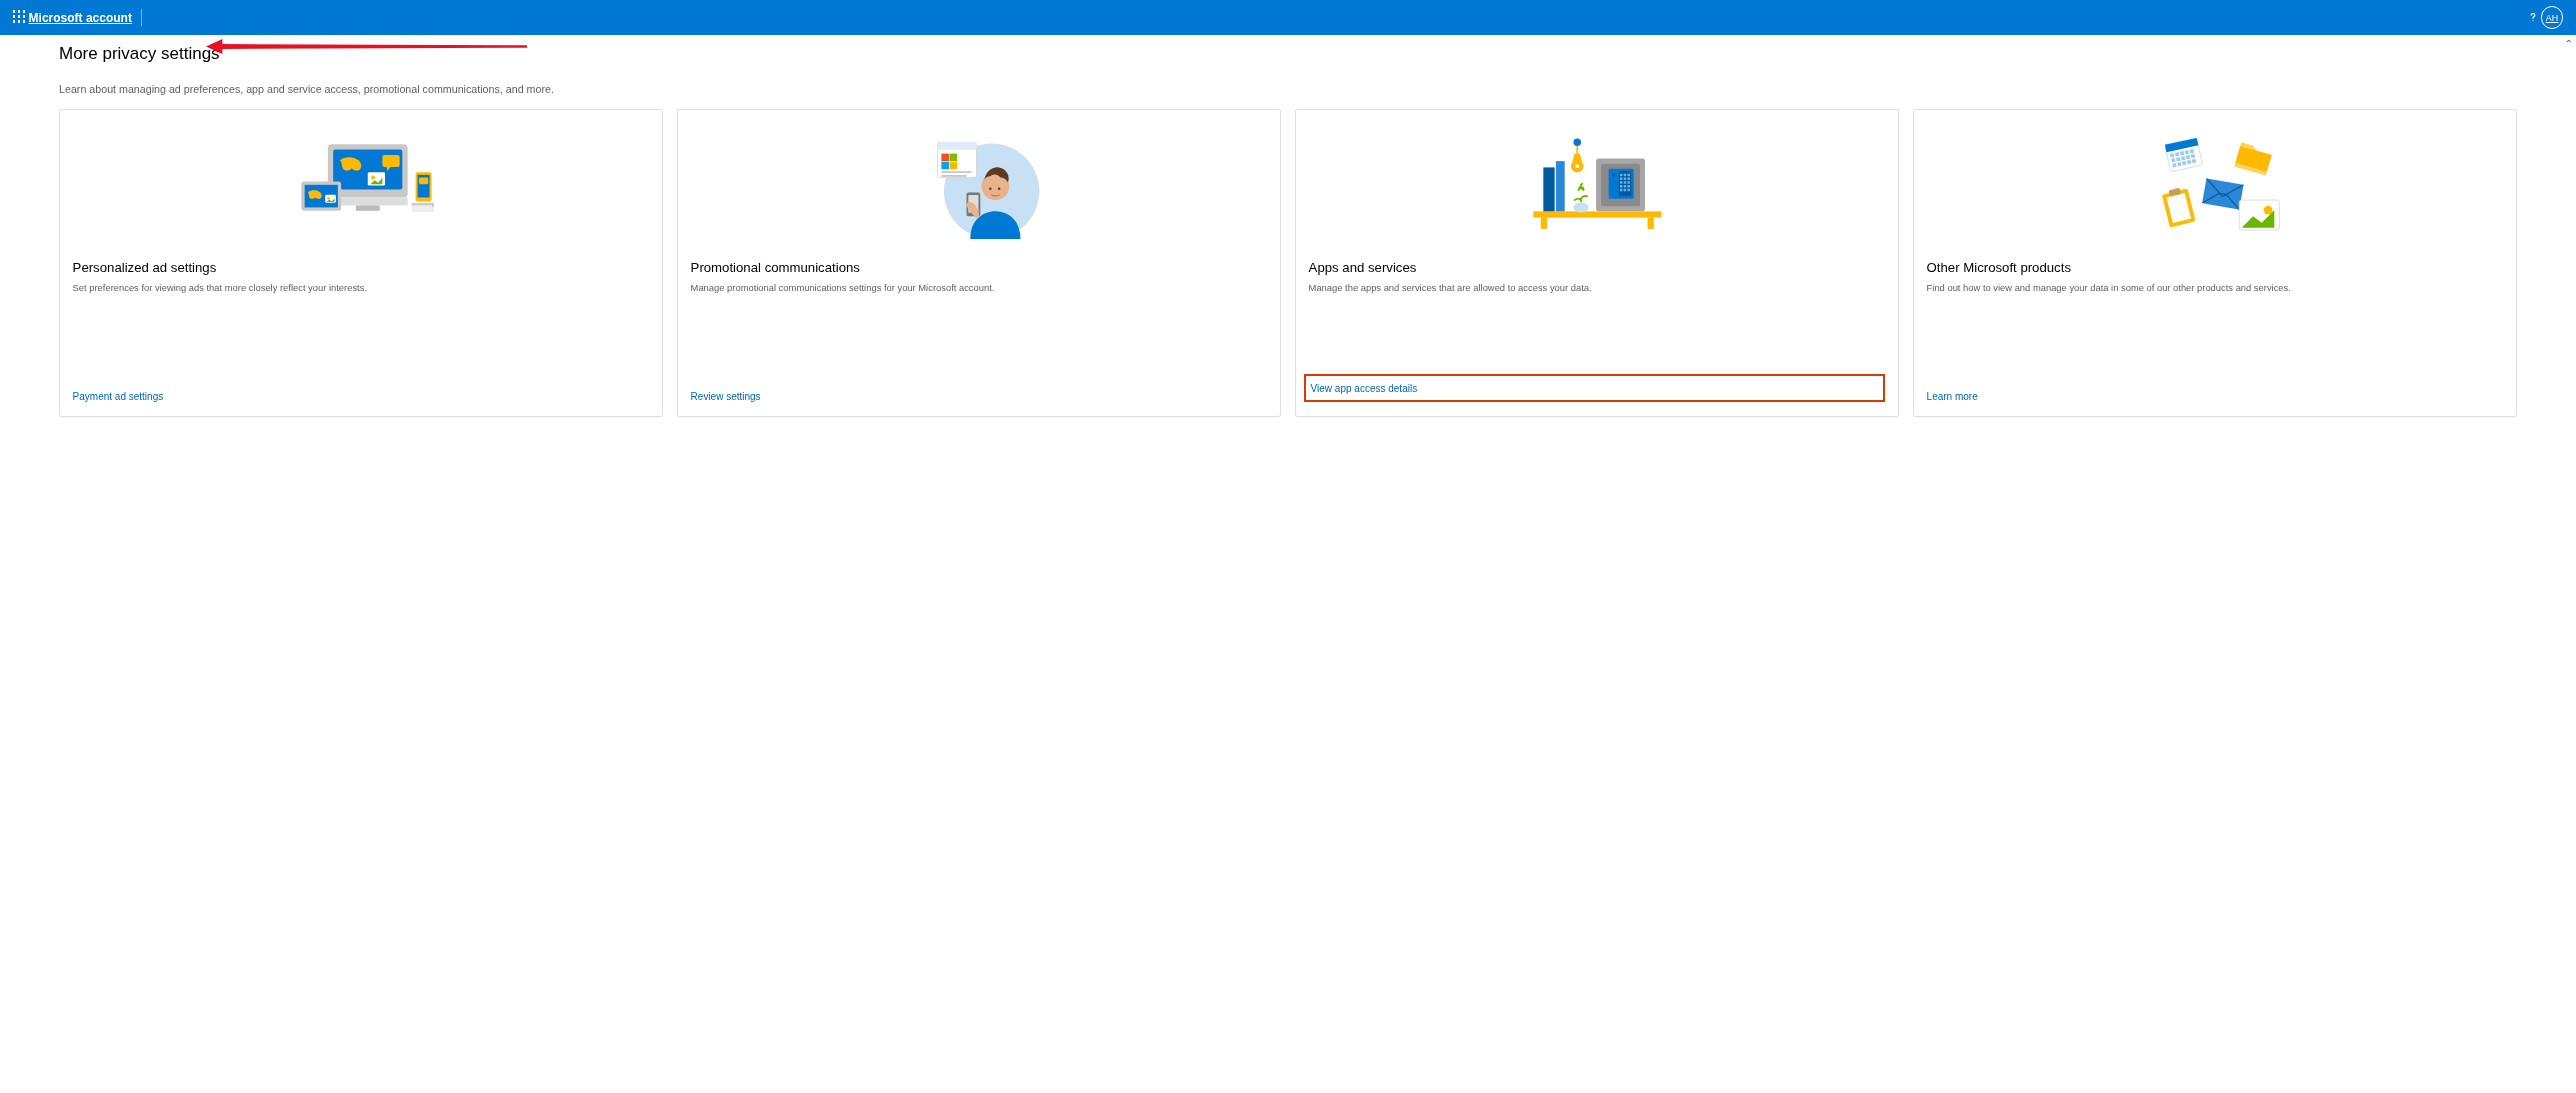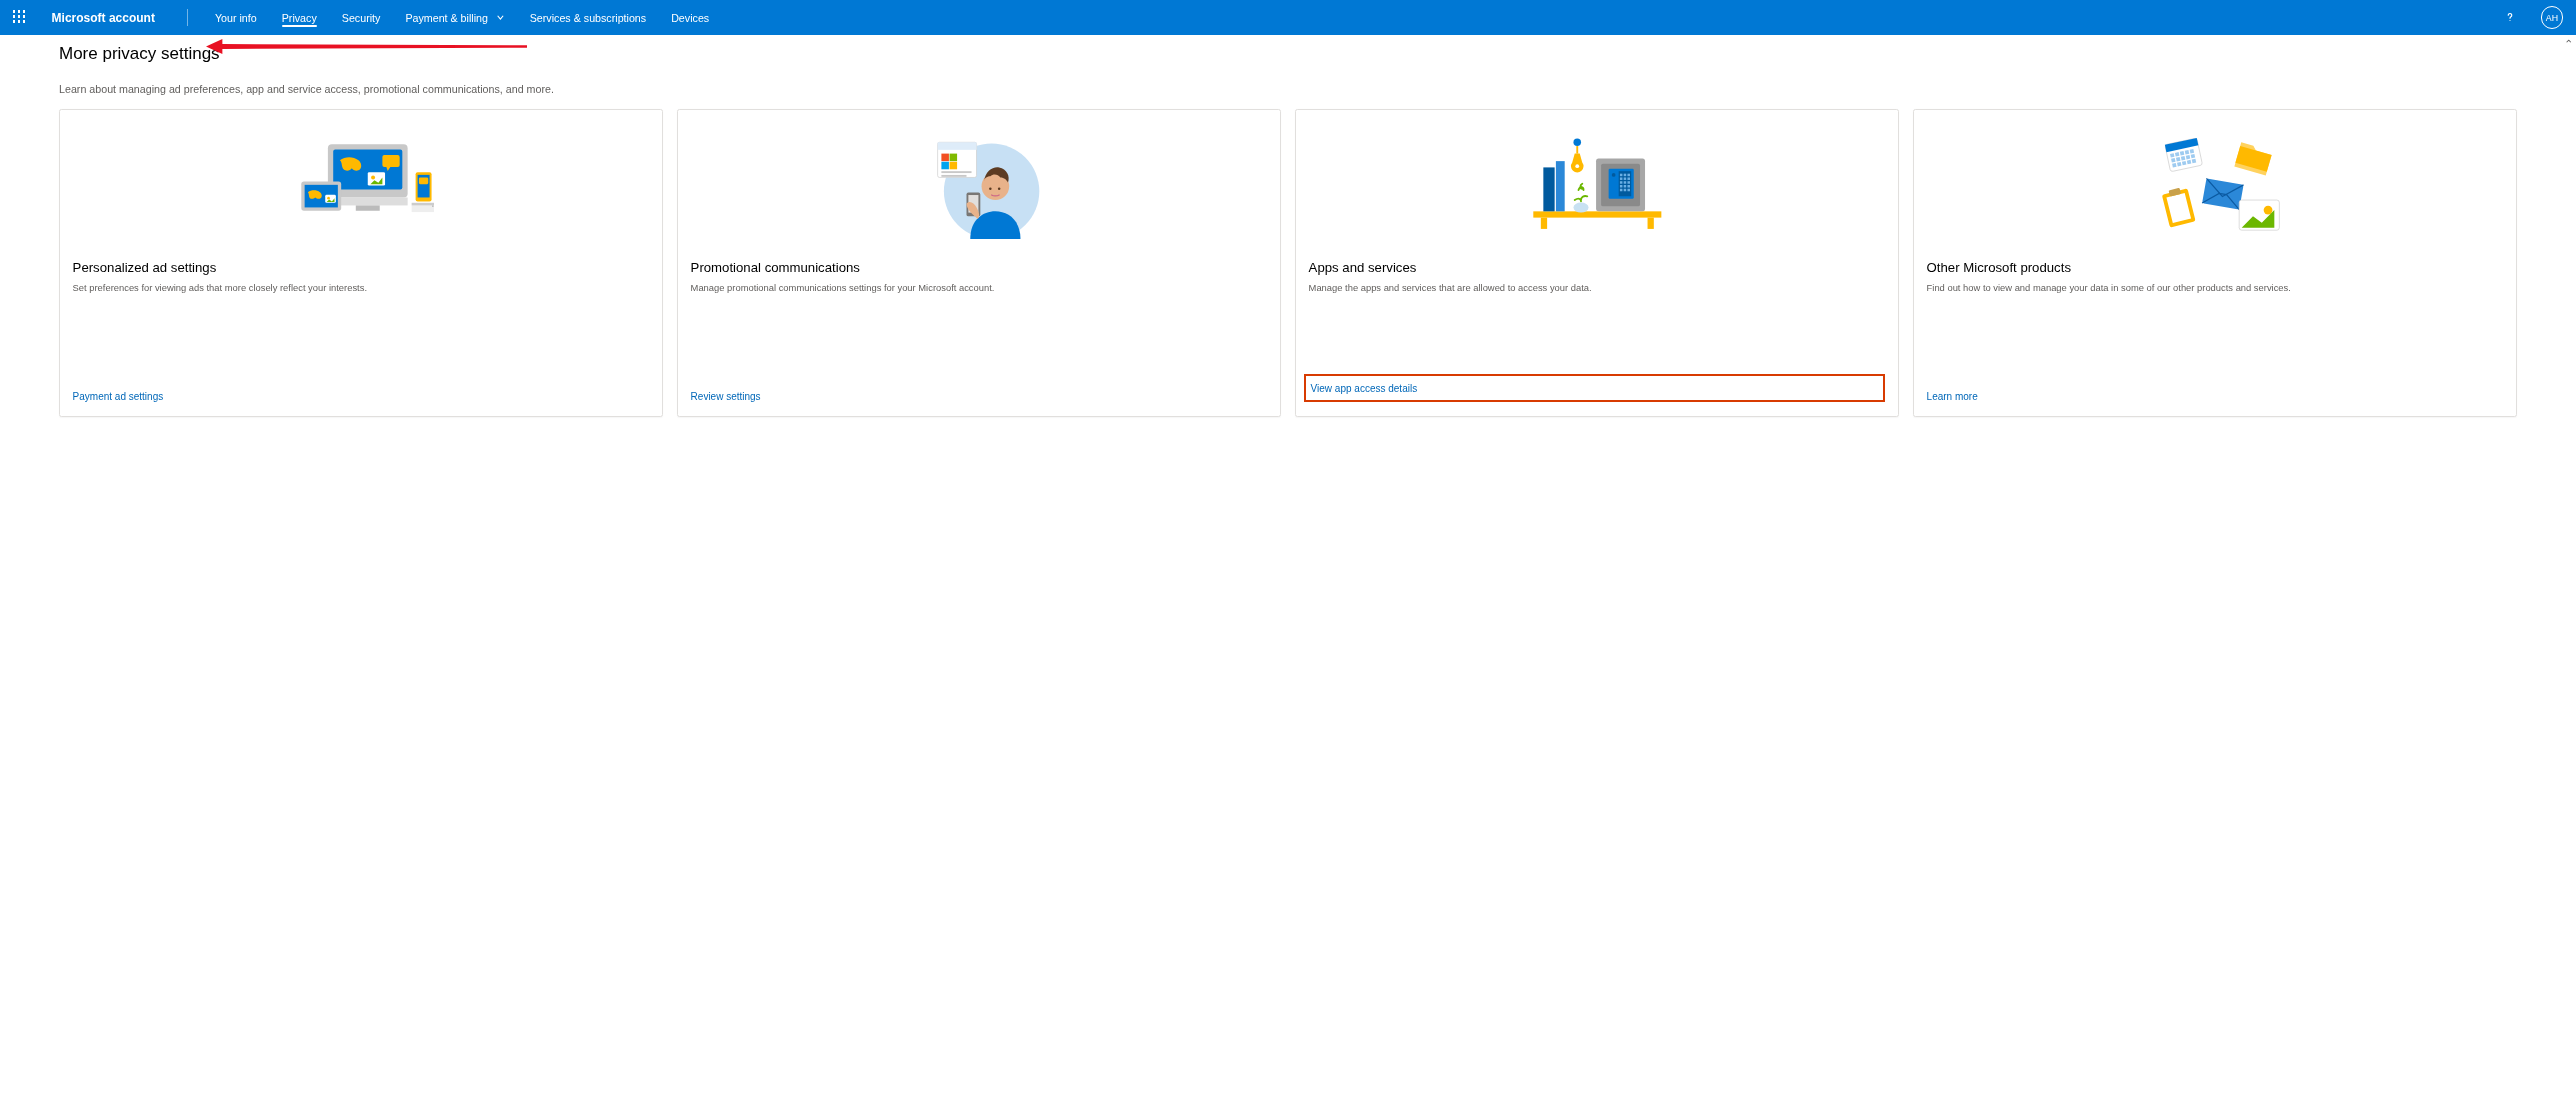--- a/index.html
+++ b/index.html
@@ -7,22 +7,23 @@
   body { overflow-x: hidden; }
 
   
   .topbar {
     height: 35px;
     background: #0078d4;
     display: flex;
     align-items: center;
     color: #fff;
     padding: 0 12.6px;
-    gap: 24px;
+    gap: 1px;
     font-size: 10.7px;
+    text-decoration: underline;
   }
   .waffle {
     width: 15px; height: 15px;
     display: grid; grid-template-columns: repeat(3,2.5px); grid-template-rows: repeat(3,2.5px);
     gap: 2.5px;
     cursor: pointer;
   }
   .waffle span { background:#fff; width:2.5px; height:2.5px; }
   .brand { font-weight:600; font-size:12px; margin-right:3.8px; }
   .divider { width:0.6px; height:17.6px; background:rgba(255,255,255,.45); margin:0 3.8px; }
@@ -96,35 +97,20 @@
     <span></span>
       <span></span>
       <span></span>
     <span></span>
       <span></span>
       <span></span>
   </div>
   <div class="brand">Microsoft account</div>
   <div class="divider"></div>
 
-  <nav class="navlinks">
-    <a>Your info</a>
-    <a class="active">Privacy</a>
-    <a>Security</a>
-    <a>
-      <span>Payment &amp; billing</span>
-      <span class="chev-down">
-        <svg viewBox="0 0 16 16" fill="none" stroke="#fff" stroke-width="2">
-            <polyline points="3,5 8,11 13,5"></polyline>
-          </svg>
-      </span>
-    </a>
-    <a>Services &amp; subscriptions</a>
-    <a>Devices</a>
-  </nav>
 
   <div class="spacer"></div>
   <span class="help-icon">
     <svg viewBox="0 0 24 24" fill="none" stroke="#fff" stroke-width="2" stroke-linecap="round">
       <path d="M9 9a3 3 0 1 1 4.5 2.6c-1 .6-1.5 1.2-1.5 2.4"></path>
       <circle cx="12" cy="18" r="1" fill="#fff" stroke="none"></circle>
     </svg>
   </span>
   <div class="avatar">AH</div>
 </div>

